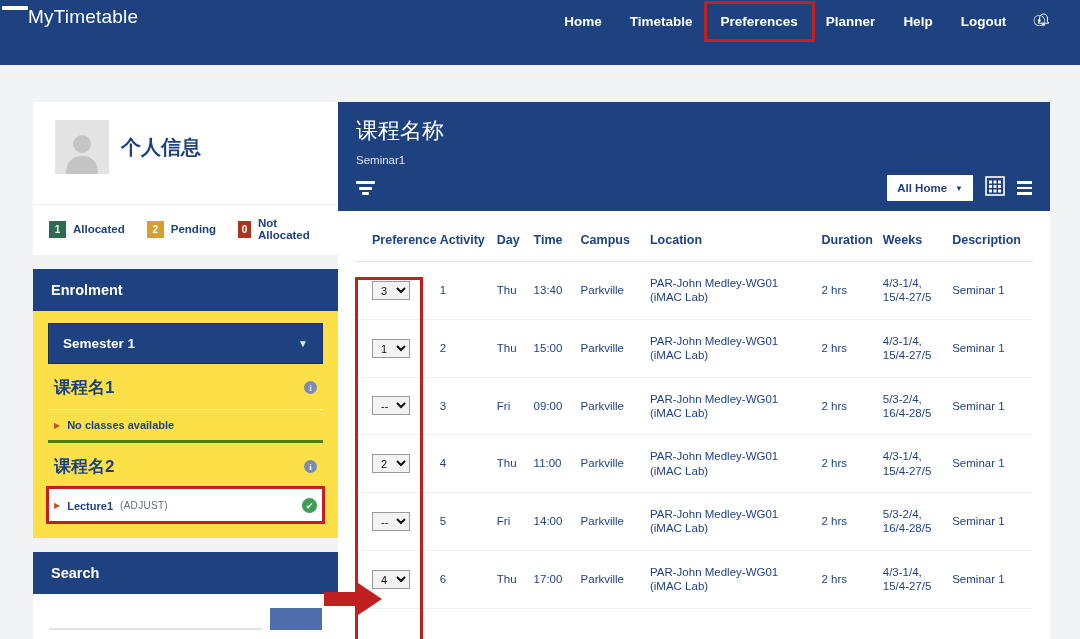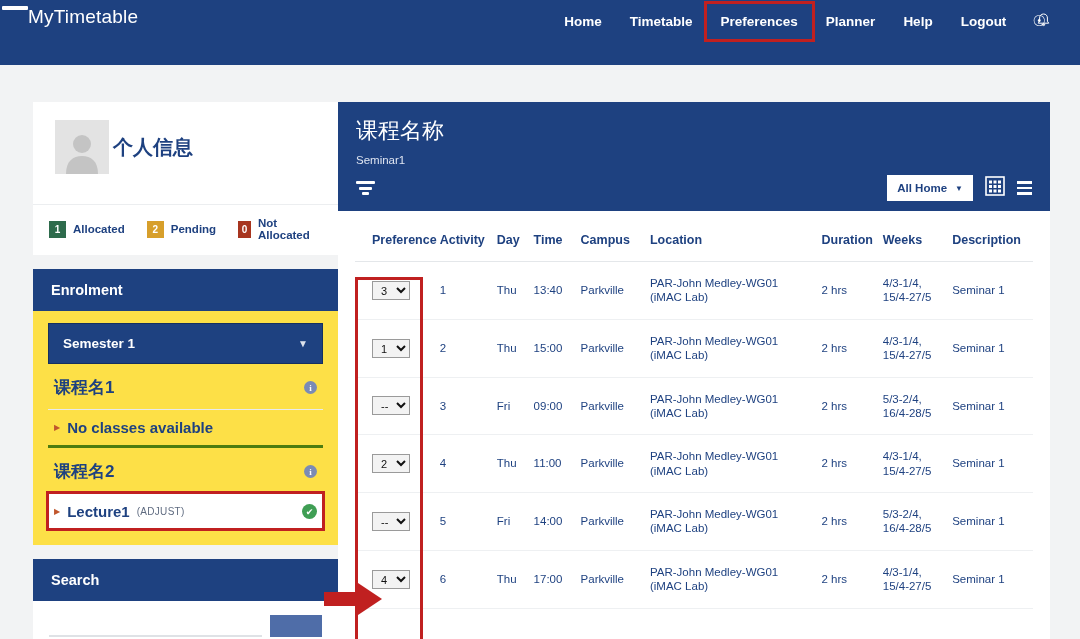--- a/index.html
+++ b/index.html
@@ -33,21 +33,21 @@
   .nav-item.highlight { outline: 3px solid #c02020; outline-offset: 0px; }
   .bell { color:#fff; font-size: 15px; padding: 10px 12px; cursor: pointer; }
 
   
   .content { position: absolute; left: 0; top: 65px; width: 1080px; height: 574px; }
 
   
   .sidebar { position: absolute; left: 33px; top: 37px; width: 305px; }
   .card { background: #ffffff; }
   .profile {
-    display: flex; align-items: center; gap: 4px;
+    display: flex; align-items: center; gap: 12px;
     padding: 18px 22px 30px 22px;
   }
   .avatar {
     width: 54px; height: 54px; background: #e3e3e3;
     display: flex; align-items: flex-end; justify-content: center; overflow: hidden;
   }
   .avatar svg { display:block; }
   .profile-name { color: #1e4180; font-size: 20px; font-weight: bold; }
 
   .legend {
@@ -83,21 +83,21 @@
     color: #fff; font-size: 9px; font-weight: bold; font-family: "Liberation Serif", serif;
     display: flex; align-items: center; justify-content: center; cursor: pointer;
   }
   .class-row {
     border-top: 1px solid #e8eaed;
     padding: 9px 6px 9px 6px;
     display: flex; align-items: center; gap: 7px;
     position: relative;
   }
   .caret { color: #c0562c; font-size: 8px; }
-  .class-label { color: #1e4180; font-size: 15px; font-weight: bold; }
+  .class-label { color: #1e4180; font-size: 11px; font-weight: bold; }
   .class-adjust { color: #5f6b80; font-size: 10px; letter-spacing: .3px; }
   .ok-badge {
     margin-left: auto; width: 15px; height: 15px; border-radius: 50%;
     background: #3f9e54; color: #fff; font-size: 9px;
     display: flex; align-items: center; justify-content: center;
   }
   .class-row.boxed { outline: 3px solid #c02020; outline-offset: -1px; background: #fff; }
 
   .search-body { background: #fff; padding: 14px 16px 10px 16px; display: flex; align-items: center; gap: 8px; }
   .search-input { flex: 1; border: 0; border-bottom: 2px solid #dfe2e6; height: 22px; font-size: 12px; color:#333; font-family: "Liberation Sans", sans-serif; outline: none; background: transparent; }

